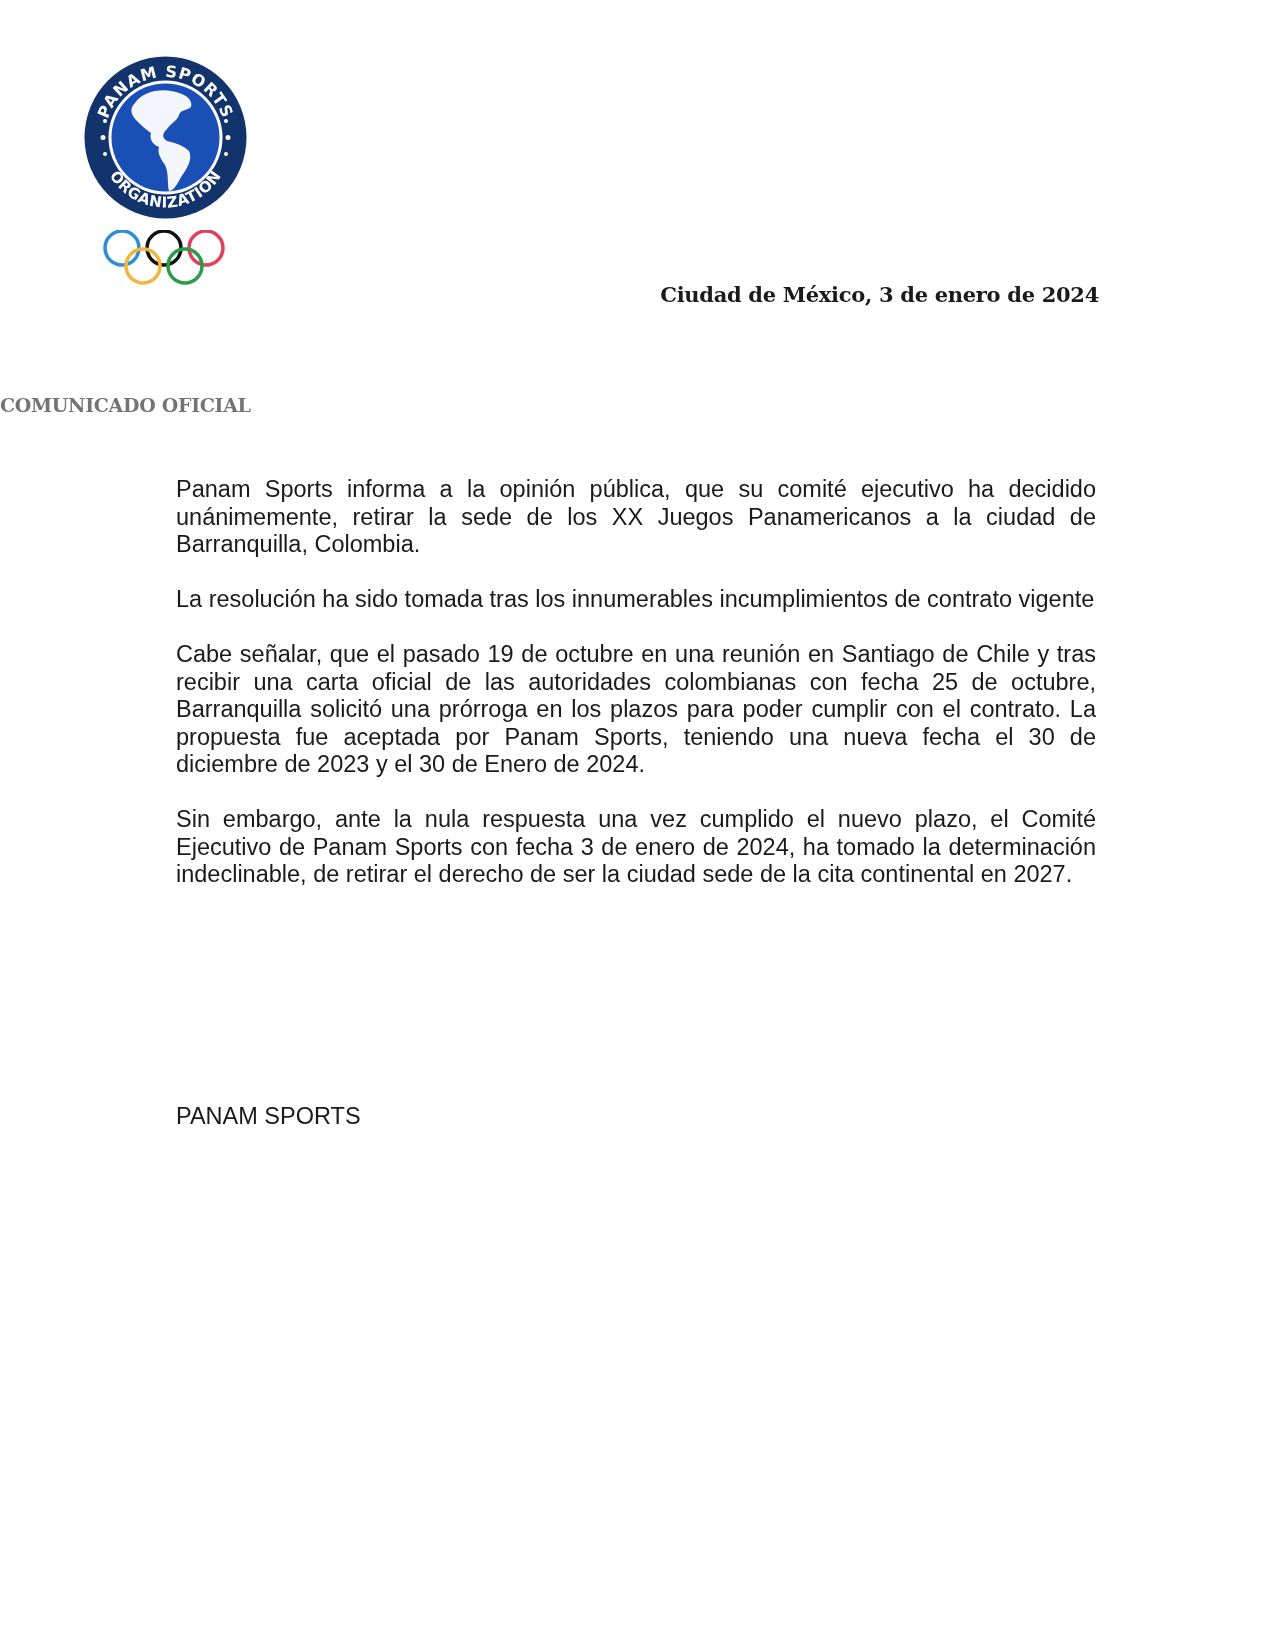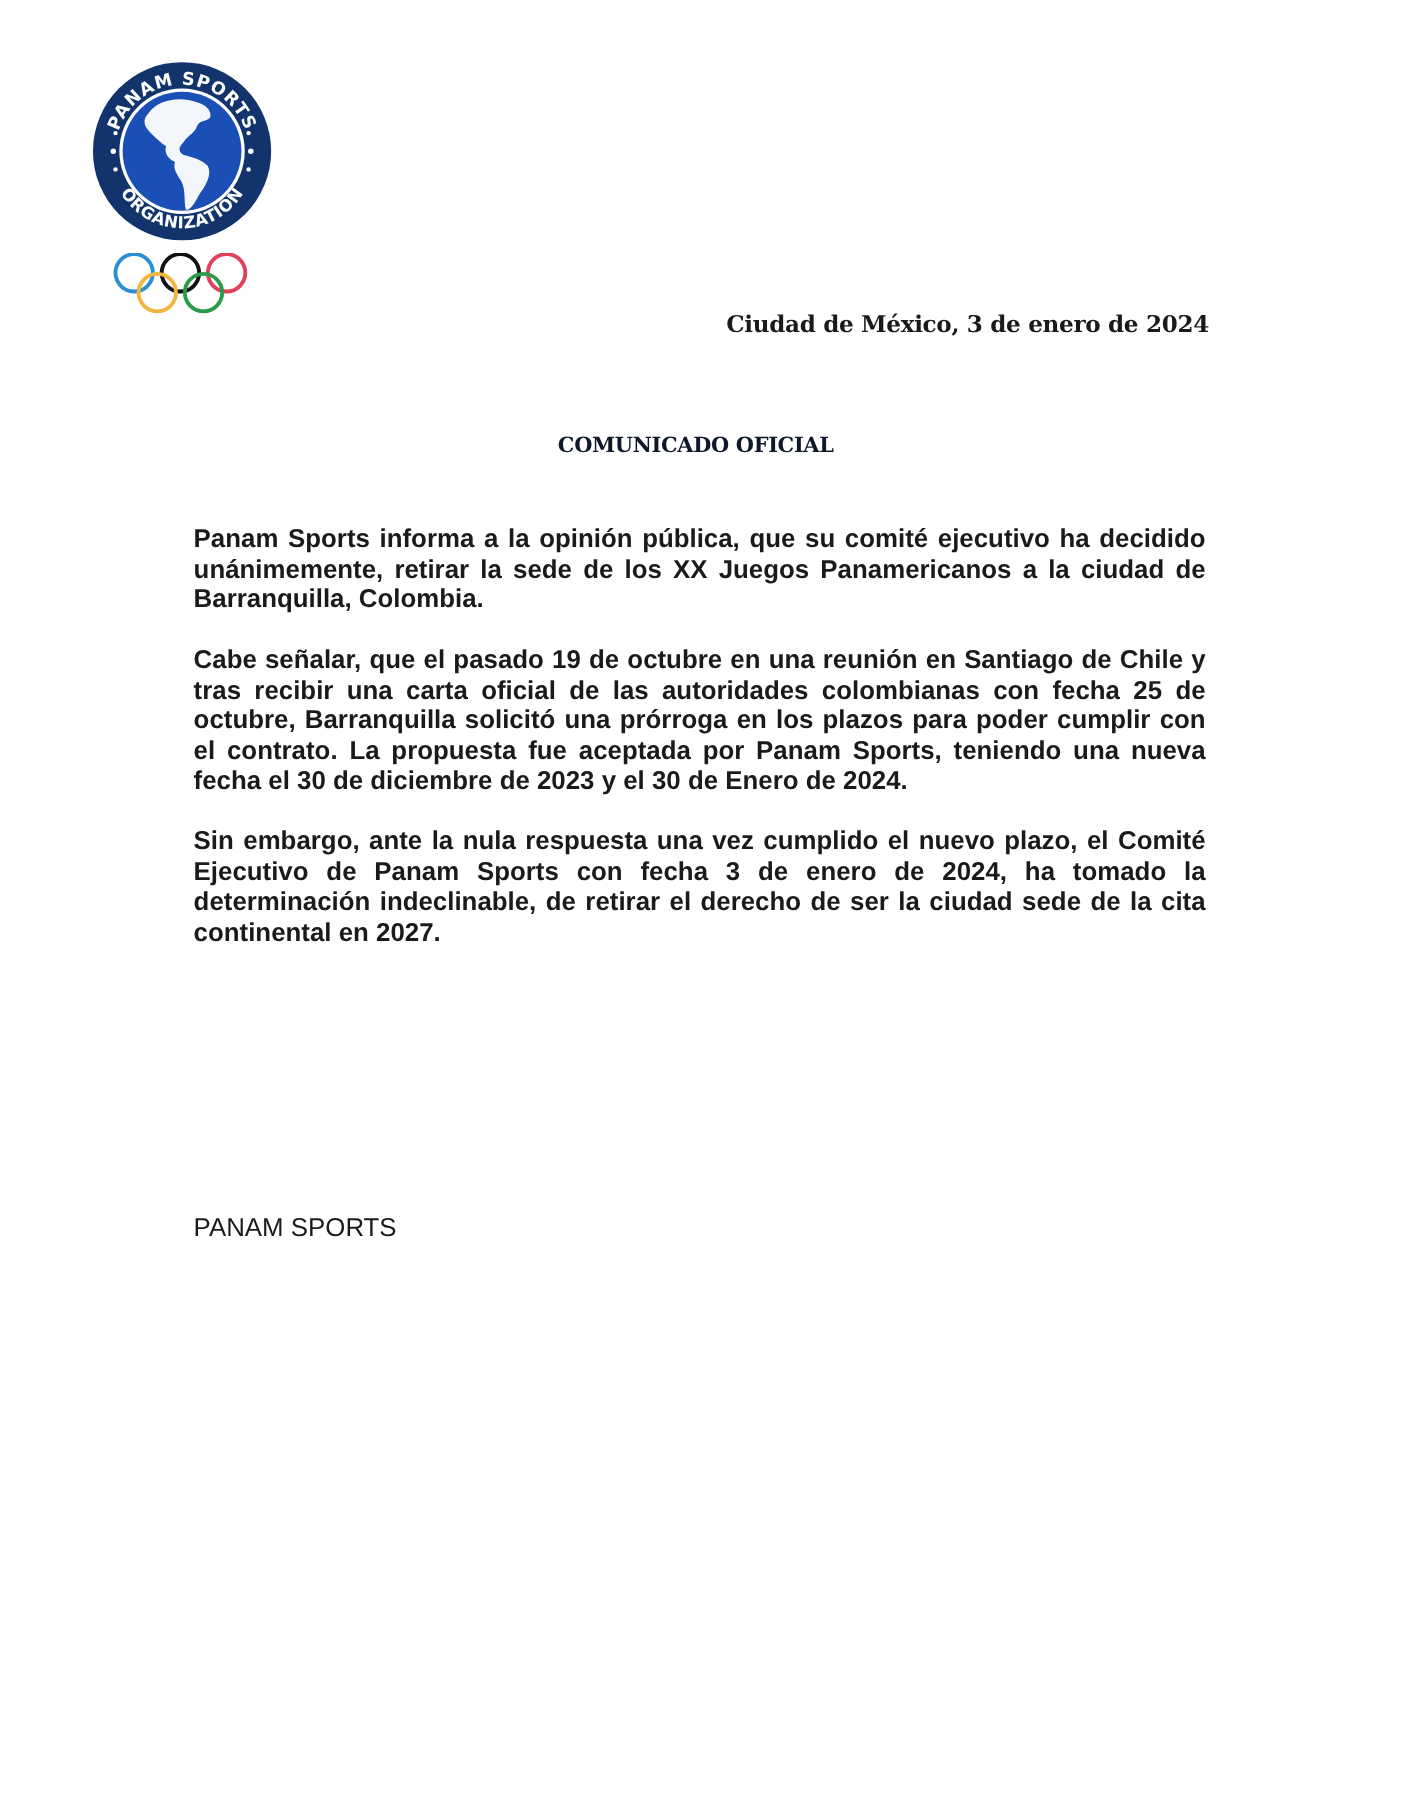--- a/index.html
+++ b/index.html
@@ -6,31 +6,31 @@
   body { width: 1275px; height: 1650px; position: relative; overflow: hidden; }
   .logo { position: absolute; left: 83px; top: 55px; width: 165px; height: 165px; }
   .rings { position: absolute; left: 100px; top: 230px; width: 130px; height: 60px; }
   .date {
     position: absolute; right: 176px; top: 282px;
     font-family: "DejaVu Serif", serif; font-weight: bold; font-size: 21px; color: #1a1a1a;
     letter-spacing: -0.3px;
     text-align: right;
   }
   .title {
-    position: absolute; left: 0; width: 1275px; top: 394px; text-align: center;
-    font-family: "DejaVu Serif", serif; font-weight: bold; font-size: 19px; color: #0f172a;
+    position: absolute; left: 0; width: 1275px; top: 394px; text-align: left;
+    font-family: "DejaVu Serif", serif; font-weight: bold; font-size: 19px; color: #737373;
     padding-right: 10px; box-sizing: border-box;
     letter-spacing: -0.3px;
   }
   .body {
     position: absolute; left: 176px; top: 476px; width: 920px;
     font-family: "Liberation Sans", sans-serif; font-size: 23.5px; line-height: 27.5px;
     color: #1a1a1a; text-align: justify;
   }
-  .body p { margin: 0 0 27.5px 0; font-weight: bold; }
+  .body p { margin: 0 0 27.5px 0; }
   .sign {
     position: absolute; left: 176px; top: 1103px;
     font-family: "Liberation Sans", sans-serif; font-size: 23.5px; color: #1a1a1a;
   }
 </style>
 </head>
 <body>
 
 <div class="logo">
   <svg width="165" height="165" viewBox="0 0 165 165">
@@ -69,17 +69,18 @@
     </g>
   </svg>
 </div>
 
 <div class="date">Ciudad de México, 3 de enero de 2024</div>
 
 <div class="title">COMUNICADO OFICIAL</div>
 
 <div class="body">
   <p>Panam Sports informa a la opinión pública, que su comité ejecutivo ha decidido unánimemente, retirar la sede de los XX Juegos Panamericanos a la ciudad de Barranquilla, Colombia.</p>
+  <p>La resolución ha sido tomada tras los innumerables incumplimientos de contrato vigente</p>
   <p>Cabe señalar, que el pasado 19 de octubre en una reunión en Santiago de Chile y tras recibir una carta oficial de las autoridades colombianas con fecha 25 de octubre, Barranquilla solicitó una prórroga en los plazos para poder cumplir con el contrato. La propuesta fue aceptada por Panam Sports, teniendo una nueva fecha el 30 de diciembre de 2023 y el 30 de Enero de 2024.</p>
   <p>Sin embargo, ante la nula respuesta una vez cumplido el nuevo plazo, el Comité Ejecutivo de Panam Sports con fecha 3 de enero de 2024, ha tomado la determinación indeclinable, de retirar el derecho de ser la ciudad sede de la cita continental en 2027.</p>
 </div>
 
 <div class="sign">PANAM SPORTS</div>
 
 </body></html>

